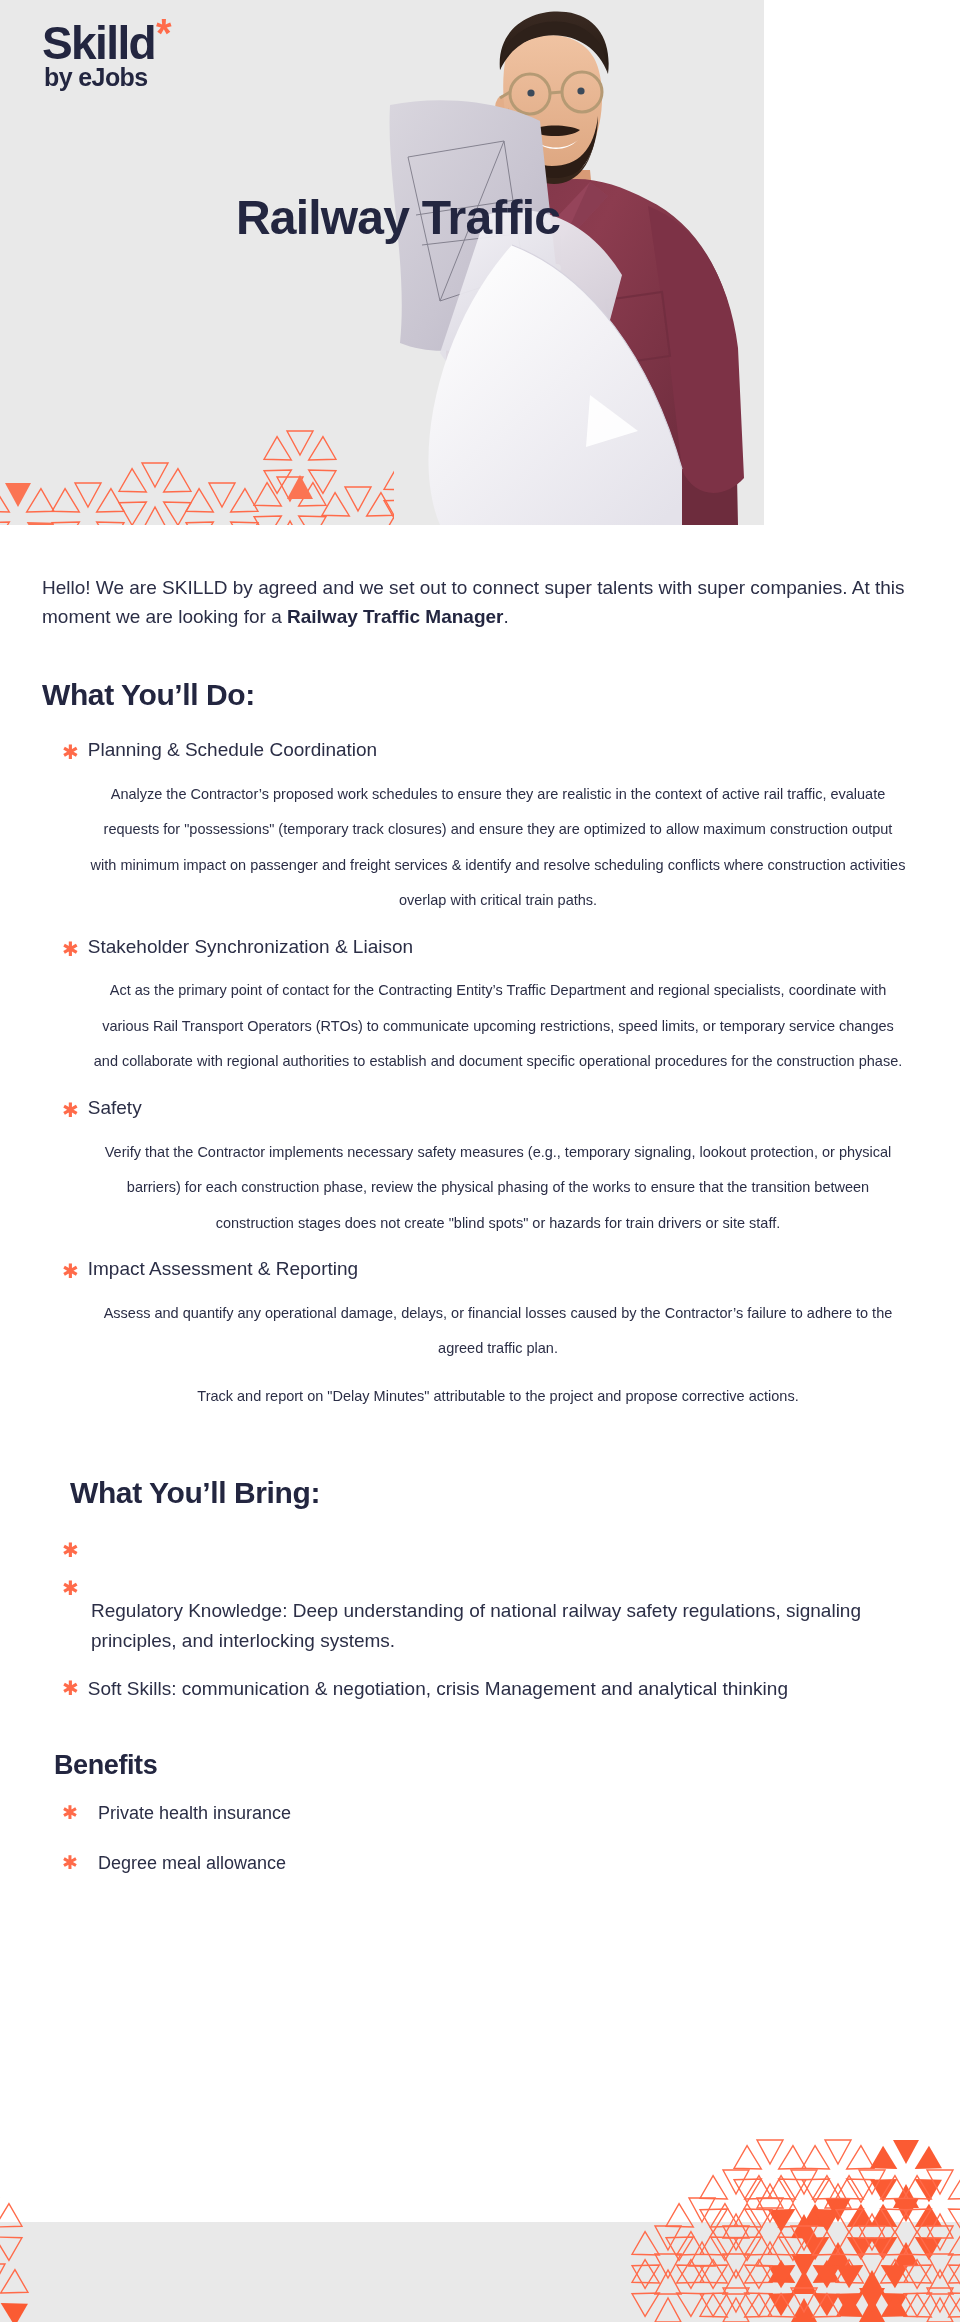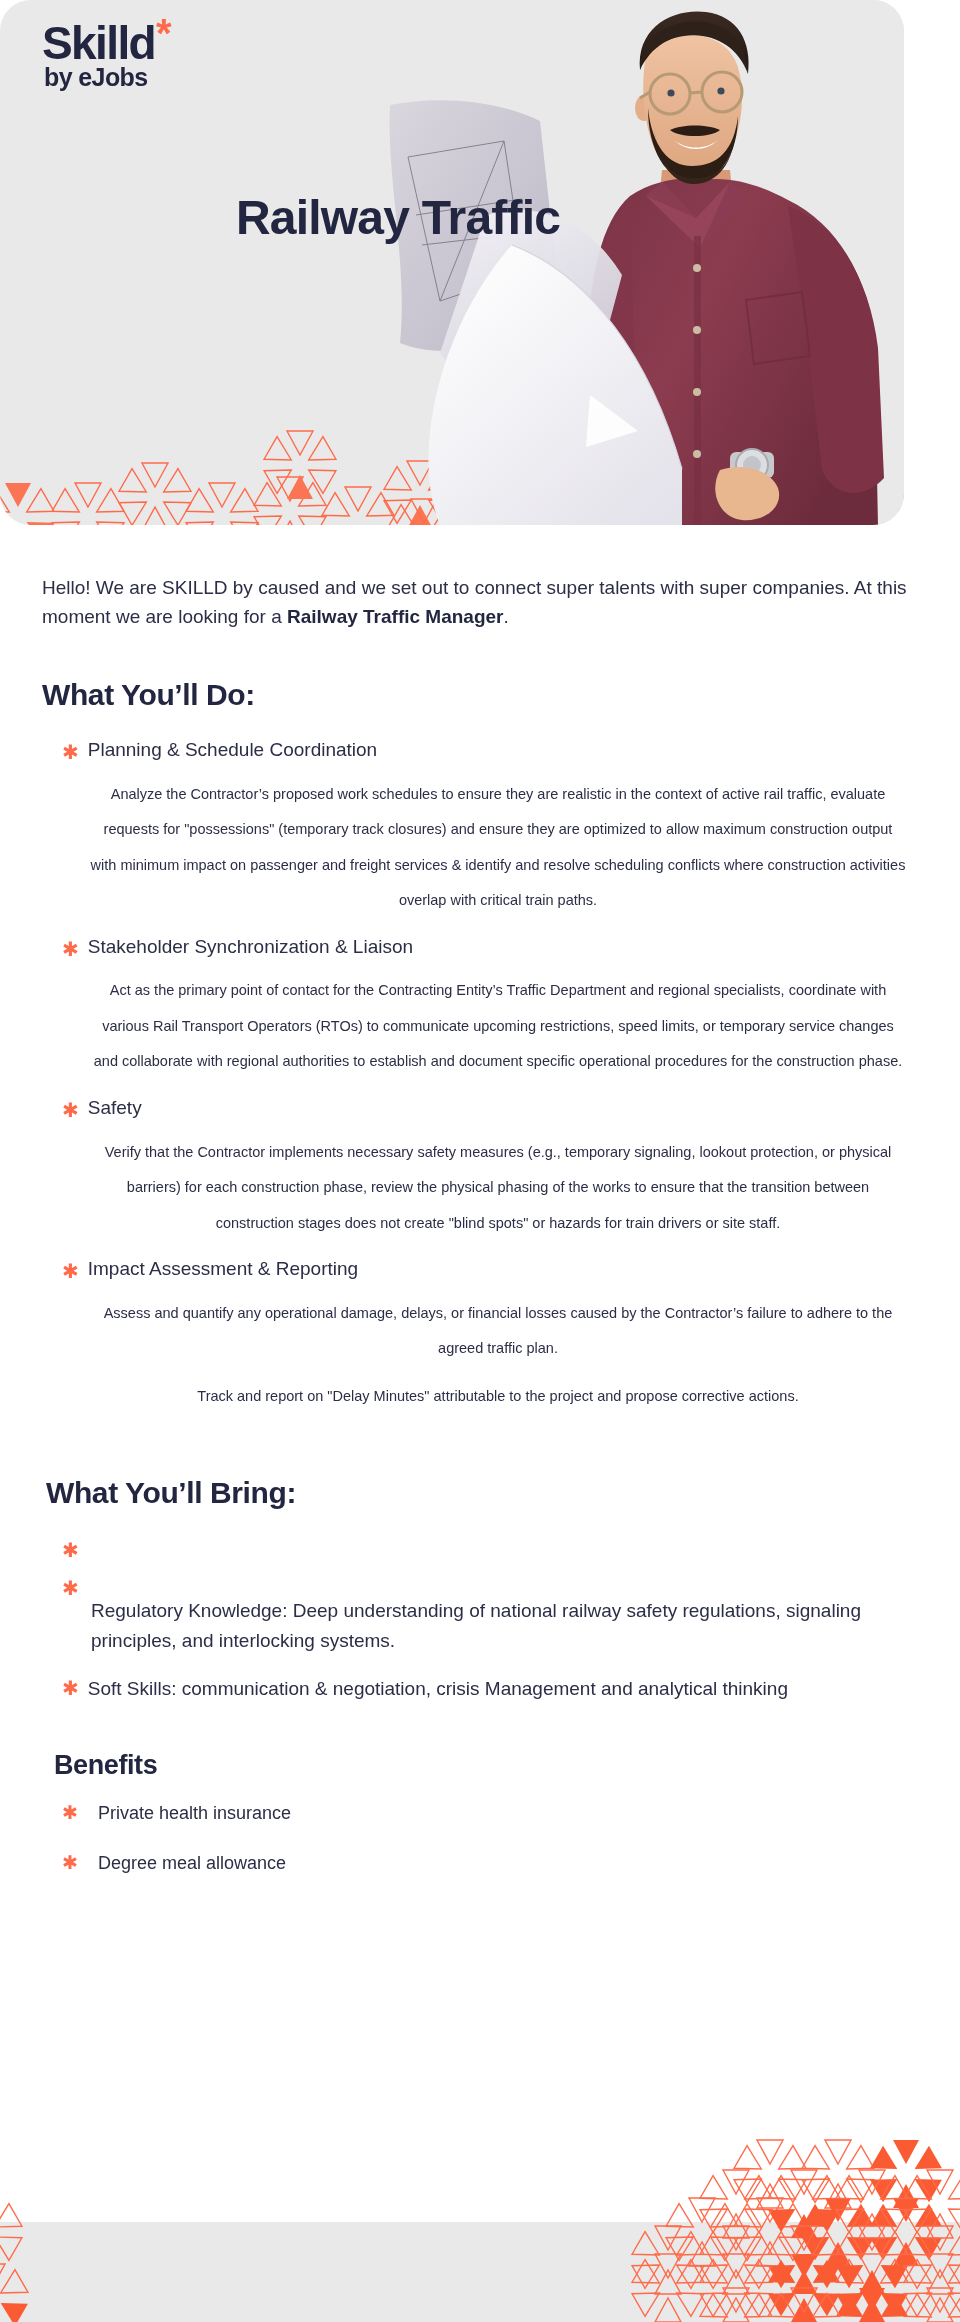--- a/index.html
+++ b/index.html
@@ -22,25 +22,24 @@
   .page {
     width: 960px;
     height: 2322px;
     position: relative;
     background: #ffffff;
   }
 
   
   .hero {
     position: relative;
-    width: 904px;
+    width: 764px;
     height: 525px;
     background: #e9e9e9;
     overflow: hidden;
-    border-radius: 31px;
   }
 
   .hero-logo {
     position: absolute;
     left: 42px;
     top: 20px;
     z-index: 6;
     user-select: none;
   }
   .logo-word {
@@ -127,21 +126,21 @@
   .intro b { font-weight: bold; color: #232640; }
 
   h2.section-title {
     font-size: 30px;
     font-weight: bold;
     color: #232640;
     letter-spacing: -0.4px;
     margin-top: 46px;
     margin-bottom: 26px;
   }
-  h2.section-title.bring { margin-top: 62px; margin-left: 4px; }
+  h2.section-title.bring { margin-top: 62px; margin-left: 28px; }
   h2.section-title.benefits { font-size: 27px; margin-top: 46px; margin-left: 12px; margin-bottom: 20px; }
 
   .duty { margin-bottom: 6px; }
 
   .duty-head {
     display: flex;
     align-items: flex-start;
     gap: 9px;
     margin-left: 20px;
     margin-bottom: 14px;
@@ -421,21 +420,21 @@
     </div>
 
     <h1 class="hero-title">
       <span>Railway Traffic</span><br>
     </h1>
   </header>
 
   <main class="content">
 
     <p class="intro">
-      <span>Hello! We are SKILLD by caused and we set out to connect super talents with super companies. At this moment we are looking for a </span><b>Railway Traffic Manager</b><span>.</span>
+      <span>Hello! We are SKILLD by agreed and we set out to connect super talents with super companies. At this moment we are looking for a </span><b>Railway Traffic Manager</b><span>.</span>
     </p>
 
     <h2 class="section-title">What You’ll Do:</h2>
 
     <section>
 
       <div class="duty">
         <div class="duty-head">
           <span class="bullet">✱</span>
           <span class="duty-head-text">Planning &amp; Schedule Coordination</span>

